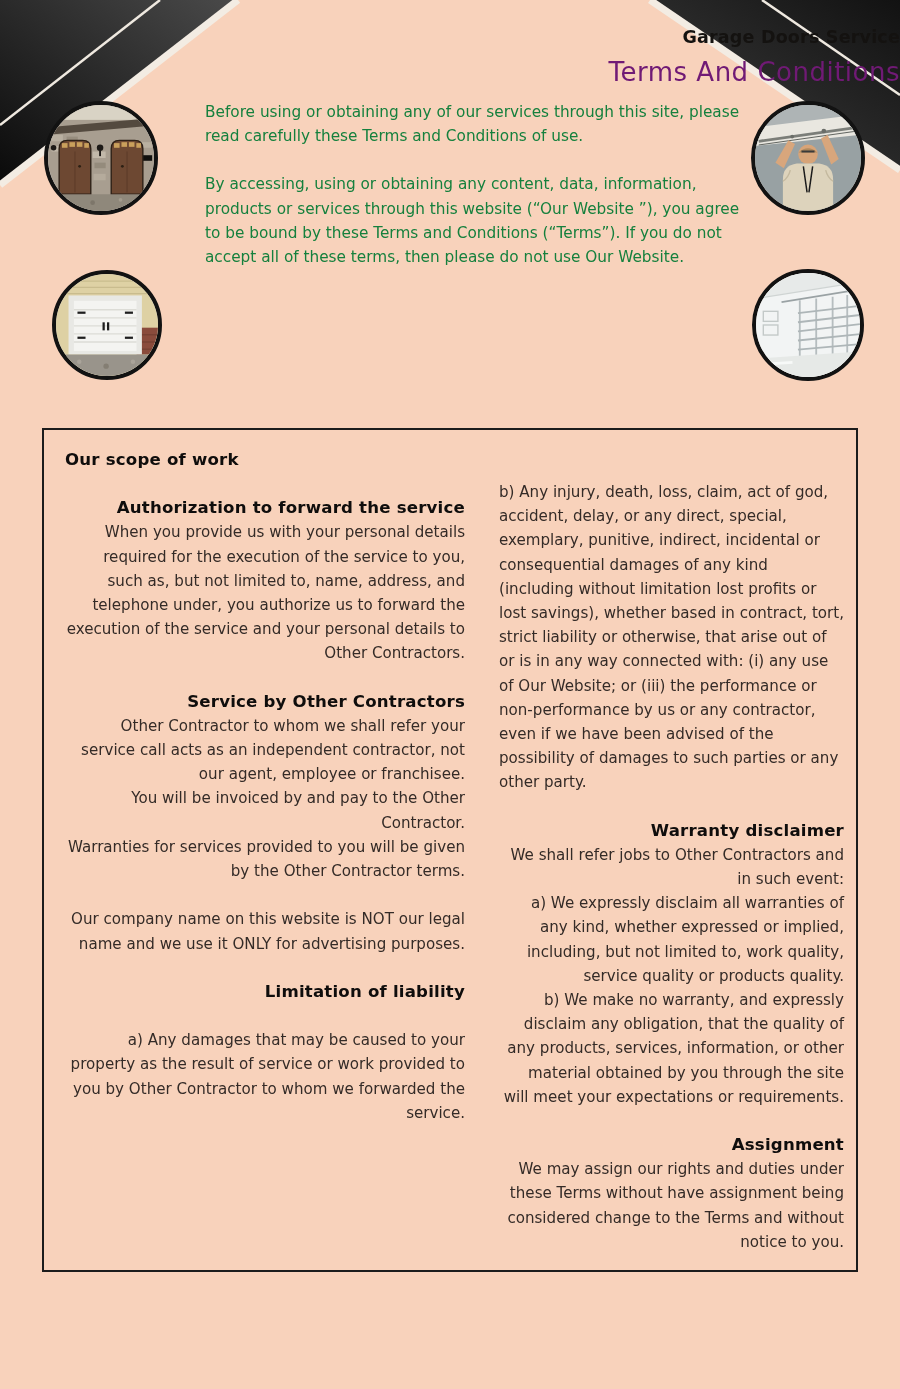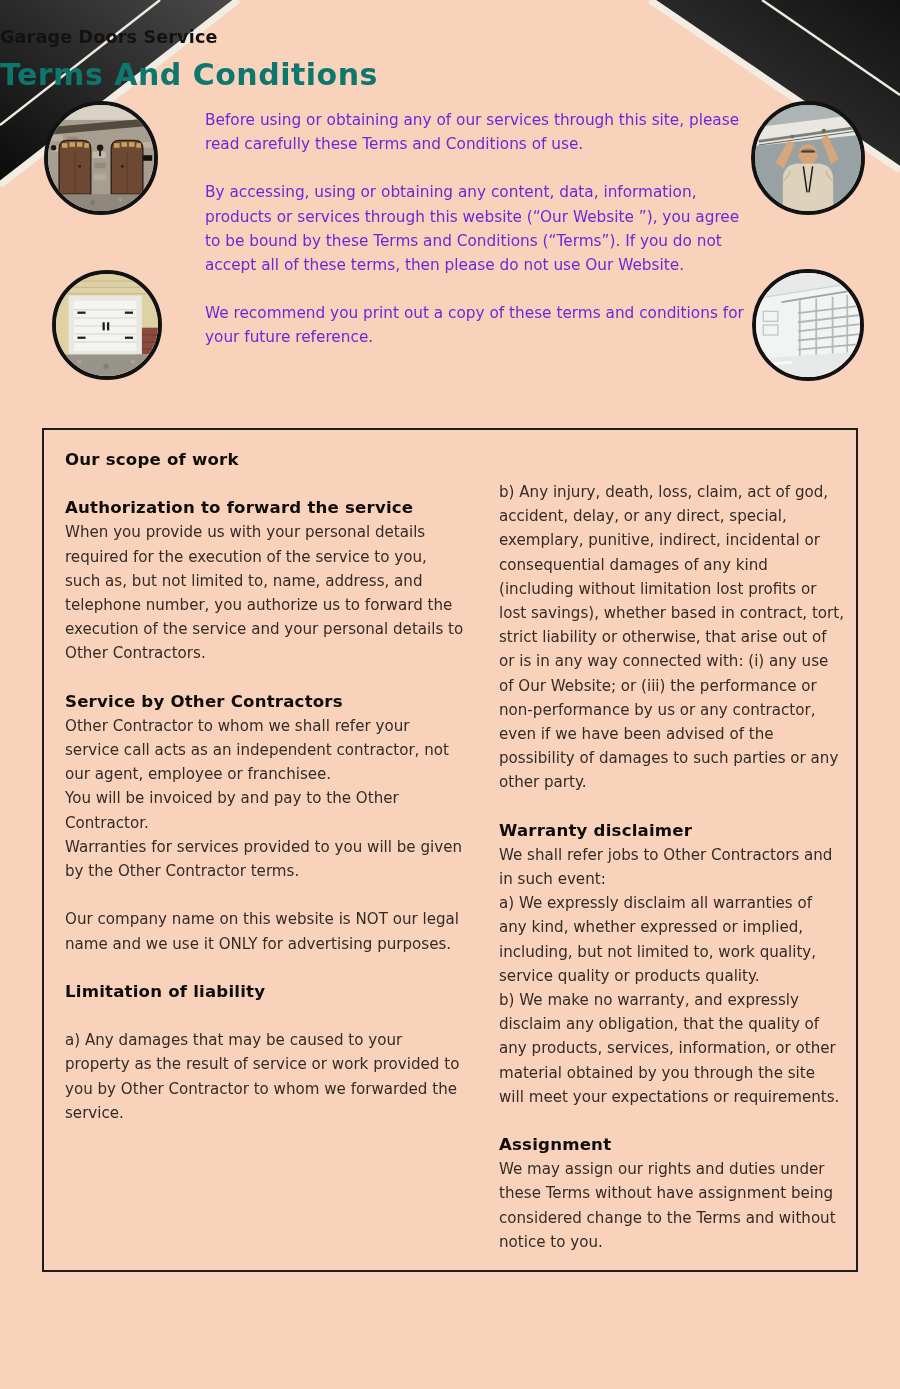--- a/index.html
+++ b/index.html
@@ -5,24 +5,24 @@
   html,body{margin:0;padding:0;}
   body{
     width:900px;height:1389px;
     background:#f8d2bb;
     font-family:"DejaVu Sans","Liberation Sans",sans-serif;
     color:#342b27;
     position:relative;
     overflow:hidden;
   }
   .decor{position:absolute;top:0;left:0;width:900px;height:440px;pointer-events:none;}
-  .header{position:absolute;top:27px;left:0;width:100%;text-align:left;}
+  .header{position:absolute;top:27px;left:0;width:100%;text-align:right;}
   .brand{font-size:17.5px;font-weight:bold;color:#141210;letter-spacing:.2px;}
-  .title{font-size:30px;font-weight:bold;color:#0f766e;margin:10px 0 0 0;letter-spacing:.5px;}
-  .intro{position:absolute;left:205px;top:108px;width:540px;font-size:15.3px;line-height:24.2px;color:#6d28d9;}
+  .title{font-size:26px;font-weight:normal;color:#701a75;margin:10px 0 0 0;letter-spacing:.5px;}
+  .intro{position:absolute;left:205px;top:100px;width:540px;font-size:15.3px;line-height:24.2px;color:#15803d;}
   .intro p{margin:0 0 24px 0;}
   .photo{
     position:absolute;border-radius:50%;
     border:4px solid #121212;overflow:hidden;box-sizing:border-box;
     background:#cfcac2;
   }
   .photo svg{display:block;width:100%;height:100%;}
   #photo-tl{left:44px;top:101px;width:114px;height:114px;}
   #photo-bl{left:52px;top:270px;width:110px;height:110px;}
   #photo-tr{left:751px;top:101px;width:114px;height:114px;}
@@ -30,21 +30,21 @@
   .terms-box{
     position:absolute;left:42px;top:428px;width:816px;height:844px;
     border:2px solid #1c1c1c;box-sizing:border-box;
     padding:18px 12px 16px 21px;
     display:flex;gap:34px;
   }
   .col{font-size:15.1px;line-height:24.2px;}
   .col-left{flex:0 0 400px;width:400px;}
   .col-right{flex:1;min-width:0;}
   .section{margin:0;}
-  .section + .section{margin-top:24px;}
+  .section + .section{margin-top:24px;text-align:right;}
   .section h3{font-size:16.6px;font-weight:bold;color:#0f0d0c;margin:0;line-height:24.2px;letter-spacing:.2px;}
   .section p{margin:0;}
   .section .gap{height:24.2px;}
   .section.no-heading:first-child{margin-top:32px;}
 </style>
 </head>
 <body>
 
 <svg class="decor" viewBox="0 0 900 440" preserveAspectRatio="none">
   <defs>
@@ -68,21 +68,20 @@
 </svg>
 
 <div class="header">
   <div class="brand">Garage Doors Service</div>
   <h1 class="title">Terms And Conditions</h1>
 </div>
 
 <div class="intro" id="intro">
     <p>Before using or obtaining any of our services through this site, please read carefully these Terms and Conditions of use.</p>
     <p>By accessing, using or obtaining any content, data, information, products or services through this website (“Our Website ”), you agree to be bound by these Terms and Conditions (“Terms”). If you do not accept all of these terms, then please do not use Our Website.</p>
-    <p>We recommend you print out a copy of these terms and conditions for your future reference.</p>
   </div>
 
 <div class="photo" id="photo-tl">
   <svg viewBox="0 0 114 114">
     <rect width="114" height="114" fill="#a89e90"></rect>
     <rect x="2" y="32" width="14" height="7" fill="#b9b0a1"></rect>
       <rect x="20" y="34" width="12" height="6" fill="#978d7e"></rect>
     <rect x="48" y="50" width="14" height="7" fill="#c2b9aa"></rect>
       <rect x="50" y="62" width="12" height="6" fill="#948b7c"></rect>
     <rect x="49" y="74" width="13" height="7" fill="#b5ab9c"></rect>
@@ -190,21 +189,21 @@
   </svg>
 </div>
 
 <section class="terms-box">
   <div class="col col-left" id="col-left">
       <div class="section">
         <h3>Our scope of work</h3>
       </div>
       <div class="section">
         <h3>Authorization to forward the service</h3>
-        <p>When you provide us with your personal details required for the execution of the service to you, such as, but not limited to, name, address, and telephone number, you authorize us to forward the execution of the service and your personal details to Other Contractors.</p>
+        <p>When you provide us with your personal details required for the execution of the service to you, such as, but not limited to, name, address, and telephone under, you authorize us to forward the execution of the service and your personal details to Other Contractors.</p>
       </div>
       <div class="section">
         <h3>Service by Other Contractors</h3>
         <p>Other Contractor to whom we shall refer your service call acts as an independent contractor, not our agent, employee or franchisee.</p>
         <p>You will be invoiced by and pay to the Other Contractor.</p>
         <p>Warranties for services provided to you will be given by the Other Contractor terms.</p>
         <div class="gap"></div>
         <p>Our company name on this website is NOT our legal name and we use it ONLY for advertising purposes.</p>
       </div>
       <div class="section">

